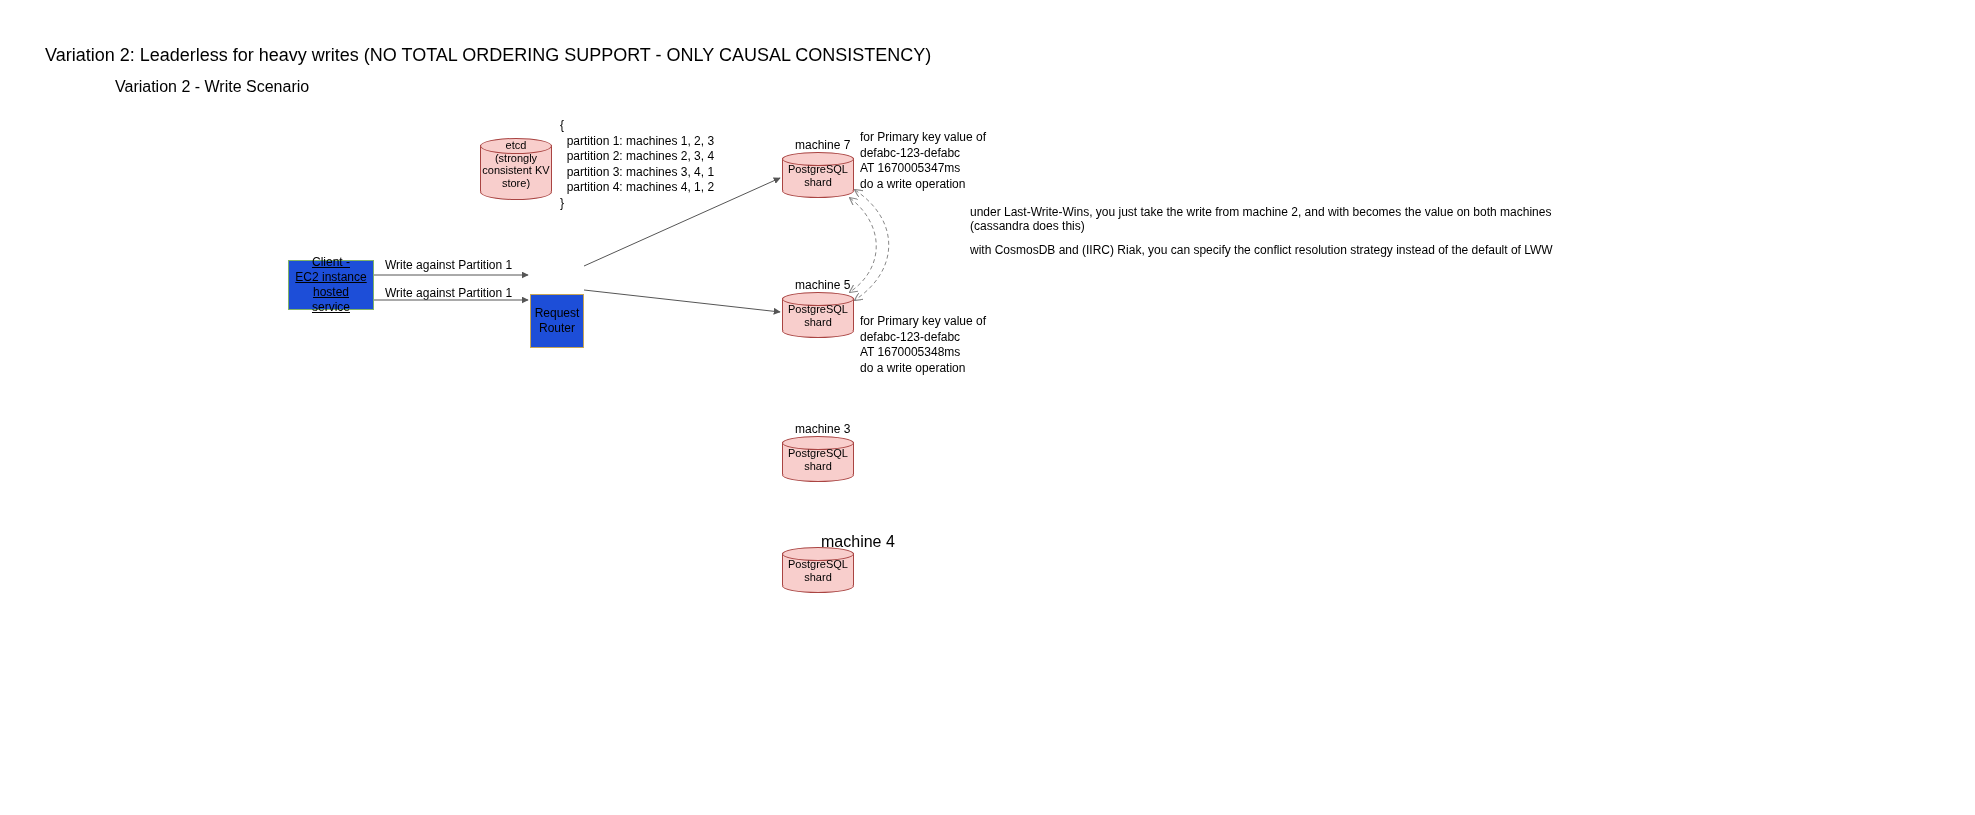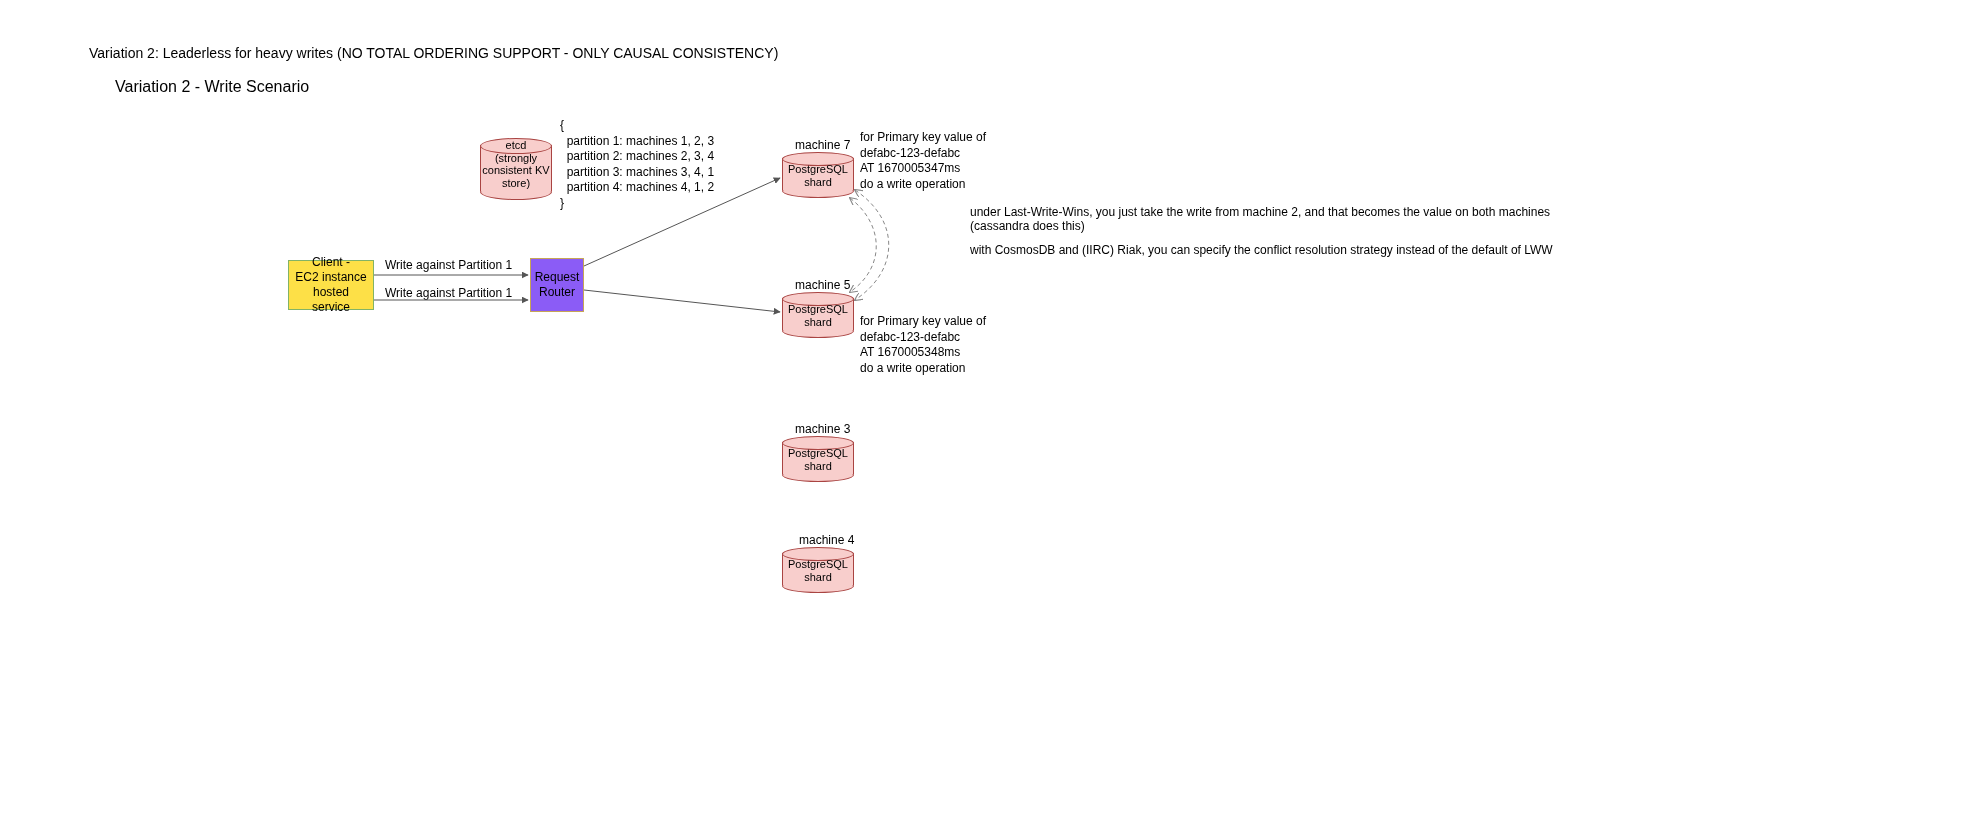--- a/index.html
+++ b/index.html
@@ -7,36 +7,36 @@
     padding: 0;
     width: 1975px;
     height: 815px;
     background: #ffffff;
     font-family: Helvetica, Arial, sans-serif;
     font-size: 12px;
     color: #000;
     position: relative;
   }
   .abs { position: absolute; }
-  .title { font-size: 14px; margin-left: 44px; }
+  .title { font-size: 18px; }
   .subtitle { font-size: 16px; }
 
   
   .box {
     border: 1px solid #7a7a7a;
     display: flex;
     align-items: center;
     justify-content: center;
     text-align: center;
     line-height: 1.25;
     box-sizing: border-box;
     padding: 4px;
   }
-  .box-green { background: #fde047; border-color: #82b366; }
-  .box-tan   { background: #8b5cf6; border-color: #c7a556; }
+  .box-green { background: #1d4ed8; border-color: #82b366; text-decoration: underline; }
+  .box-tan   { background: #1d4ed8; border-color: #c7a556; margin-top: 36px; }
 
   
   .cyl {
     position: absolute;
   }
   .cyl-body {
     position: absolute;
     left: 0; right: 0;
     border-left: 1px solid #a94442;
     border-right: 1px solid #a94442;
@@ -136,34 +136,34 @@
 
 <div class="abs" style="left:795px; top:422px; font-size:12px;">machine 3</div>
 <div class="abs cyl cyl-pink" style="left:782px; top:436px; width:72px; height:44px;">
   <div class="cyl-bot" style="top:32px; height:12px;"></div>
   <div class="cyl-body" style="top:6px; height:32px;"></div>
   <div class="cyl-top" style="top:0; height:12px;"></div>
   <div class="cyl-label" style="top:11px; white-space:pre-line; font-size:11px;">PostgreSQL
 shard</div>
 </div>
 
-<div class="abs" style="left:799px; top:533px; font-size:12px;">machine 4</div>
+<div class="abs" style="left:821px; top:533px; font-size:16px;">machine 4</div>
 <div class="abs cyl cyl-pink" style="left:782px; top:547px; width:72px; height:44px;">
   <div class="cyl-bot" style="top:32px; height:12px;"></div>
   <div class="cyl-body" style="top:6px; height:32px;"></div>
   <div class="cyl-top" style="top:0; height:12px;"></div>
   <div class="cyl-label" style="top:11px; white-space:pre-line; font-size:11px;">PostgreSQL
 shard</div>
 </div>
 
 <div class="abs edge-label" style="left:385px; top:258px;">Write against Partition 1</div>
 <div class="abs edge-label" style="left:385px; top:286px;">Write against Partition 1</div>
 
 <div class="abs notes" style="left:970px; top:205px; width:600px;">
-  <p class="indent">under Last-Write-Wins, you just take the write from machine 2, and that becomes the value on both machines (cassandra does this)</p>
+  <p class="indent">under Last-Write-Wins, you just take the write from machine 2, and with becomes the value on both machines (cassandra does this)</p>
   <p>with CosmosDB and (IIRC) Riak, you can specify the conflict resolution strategy instead of the default of LWW</p>
 </div>
 
 <svg class="connections">
   <defs>
     <marker id="arrow" viewBox="0 0 10 10" refX="9" refY="5" markerWidth="7" markerHeight="7" orient="auto-start-reverse">
       <path d="M 0 0 L 10 5 L 0 10 z" fill="#555"></path>
     </marker>
     <marker id="arrow-open" viewBox="0 0 10 10" refX="9" refY="5" markerWidth="8" markerHeight="8" orient="auto-start-reverse">
       <path d="M 0 0 L 10 5 L 0 10" fill="none" stroke="#888" stroke-width="1.4"></path>

